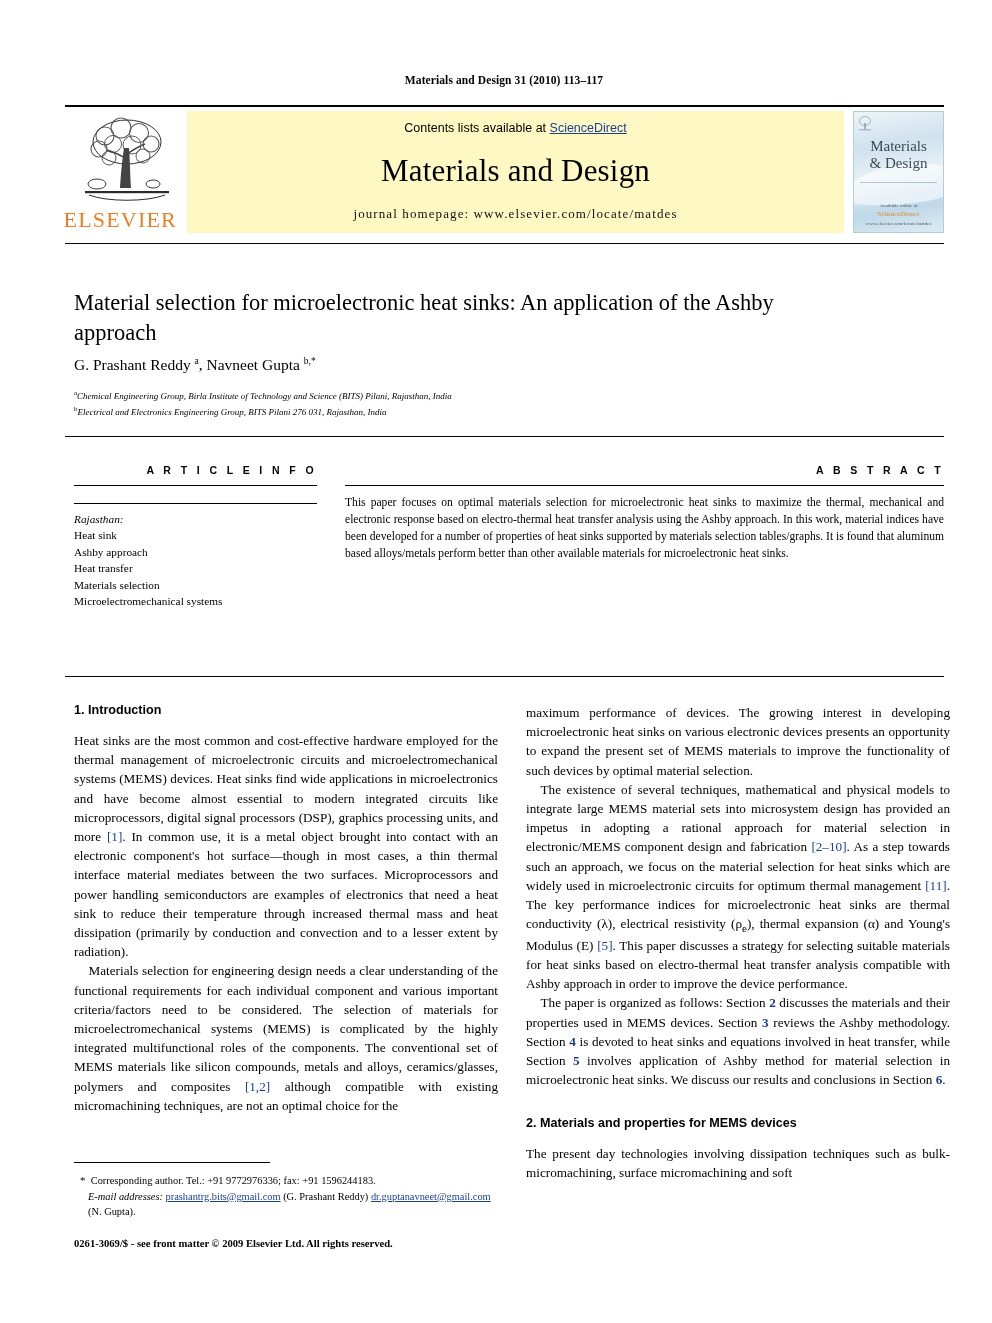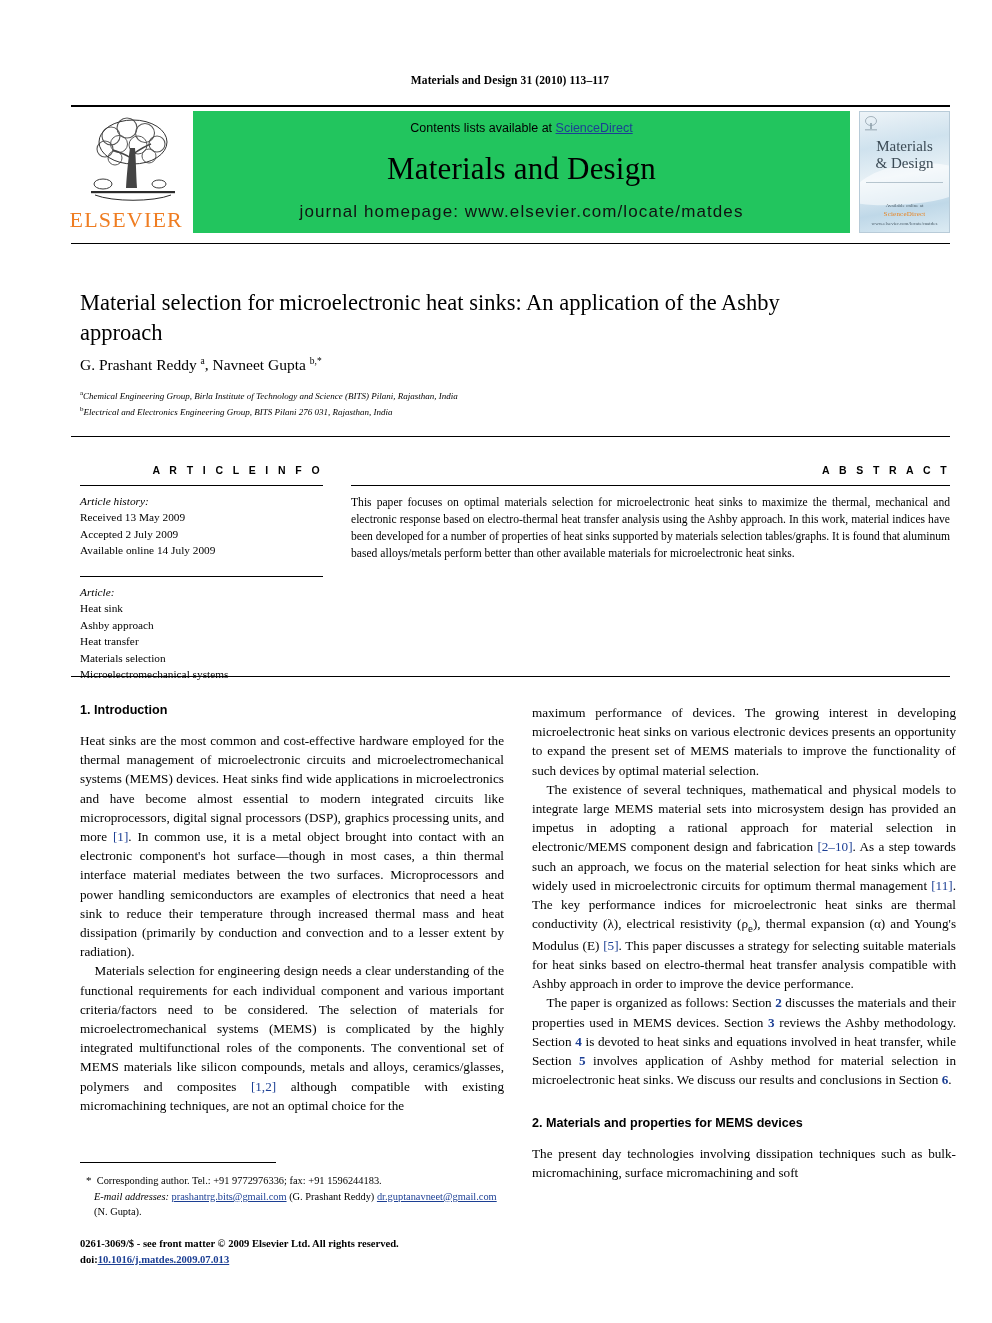--- a/index.html
+++ b/index.html
@@ -11,21 +11,21 @@
     width: 992px;
     height: 1323px;
     font-family: "Liberation Serif", serif;
     color: #000000;
     position: relative;
     overflow: hidden;
   }
 
   .page {
     position: absolute;
-    left: 14px; top: 0;
+    left: 8px; top: 0;
     width: 955px;
     height: 1323px;
   }
 
   
   .running-head {
     position: absolute;
     left: 0; top: 74px;
     width: 992px;
     text-align: center;
@@ -65,21 +65,21 @@
     font-size: 22px;
     letter-spacing: 1.2px;
     color: #ef7d22;
     font-weight: normal;
     line-height: 1;
     margin-top: 1px;
   }
 
   .journal-band {
     flex: 1 1 auto;
-    background: #22c55e;
+    background: #fef9c3;
     margin-left: 10px;
     margin-right: 9px;
     height: 122px;
     position: relative;
     display: flex;
     flex-direction: column;
     align-items: center;
     justify-content: space-between;
     padding: 10px 0 11px 0;
     box-sizing: border-box;
@@ -93,22 +93,22 @@
     color: #1c3f94;
   }
   .journal-title {
     font-family: "Liberation Serif", serif;
     font-size: 31px;
     color: #000;
     letter-spacing: 0.2px;
     line-height: 1;
   }
   .homepage-line {
-    font-family: Liberation Sans, sans-serif;
-    font-size: 17px;
+    font-family: Liberation Serif, serif;
+    font-size: 13px;
     letter-spacing: 1.1px;
     color: #111;
   }
 
   .cover-thumb {
     flex: 0 0 91px;
     width: 91px;
     height: 122px;
     position: relative;
     background: linear-gradient(170deg, #eef4f8 0%, #cfe2ee 28%, #e8f1f6 52%, #bfd8e8 78%, #dcebf3 100%);
@@ -418,29 +418,23 @@
     <div>
       <sup>b</sup><span>Electrical and Electronics Engineering Group, BITS Pilani 276 031, Rajasthan, India</span>
     </div>
   </div>
 
   <div class="info-rule-top"></div>
 
   <div class="info-col">
     <div class="sec-head">A R T I C L E    I N F O</div>
     <div class="hr-thin"></div>
-    <div class="info-block">
-      <div class="lbl">Article history:</div>
-      <div>Received 13 May 2009</div>
-      <div>Accepted 2 July 2009</div>
-      <div>Available online 14 July 2009</div>
-    </div>
     <div class="kw-rule"></div>
     <div class="info-block">
-      <div class="lbl">Article:</div>
+      <div class="lbl">Rajasthan:</div>
       <div>Heat sink</div>
       <div>Ashby approach</div>
       <div>Heat transfer</div>
       <div>Materials selection</div>
       <div>Microelectromechanical systems</div>
     </div>
   </div>
 
   <div class="abs-col">
     <div class="sec-head">A B S T R A C T</div>
@@ -465,16 +459,15 @@
   </div>
 
   <div class="foot-rule"></div>
   <div class="footnote">
     <span class="fn-line1"><span class="star">*</span>&nbsp; <span>Corresponding author. Tel.: +91 9772976336; fax: +91 1596244183.</span></span>
     <span class="fn-line2"><span class="em-lbl">E-mail addresses:</span> <a class="mail" href="#">prashantrg.bits@gmail.com</a> <span>(G. Prashant Reddy)</span> <a class="mail" href="#">dr.guptanavneet@gmail.com</a> <span>(N. Gupta).</span></span>
   </div>
 
   <div class="issn">
     <div>0261-3069/$ - see front matter © 2009 Elsevier Ltd. All rights reserved.</div>
-    <div><span>doi:</span><a class="doi-link" href="#">10.1016/j.matdes.2009.07.013</a></div>
   </div>
 
 </div>
 
 </body></html>

